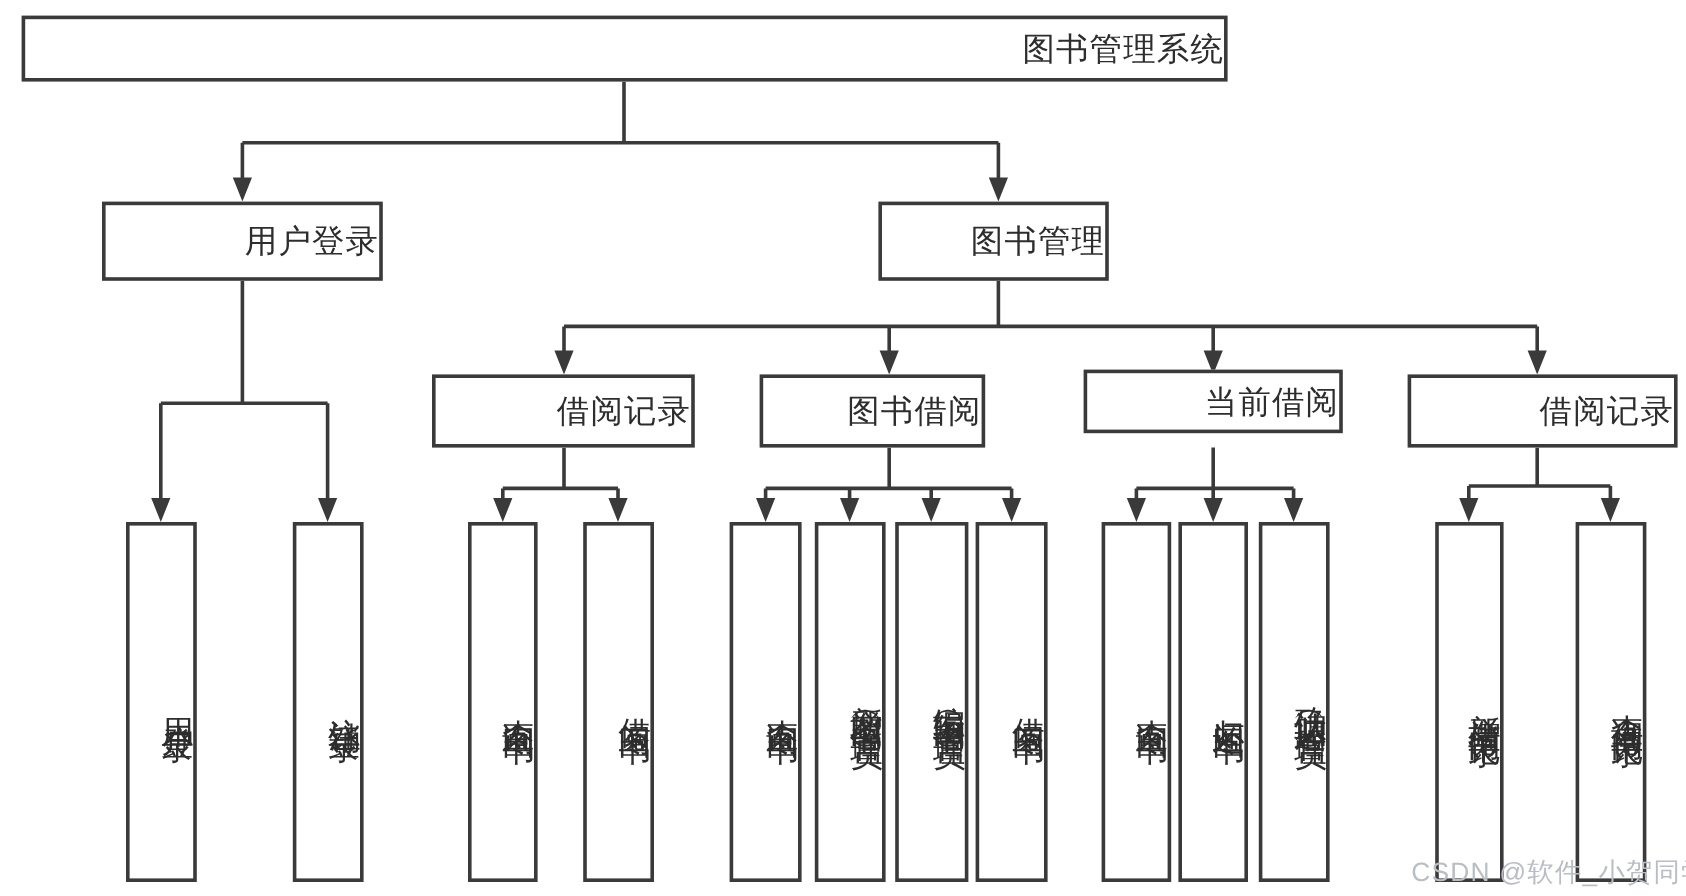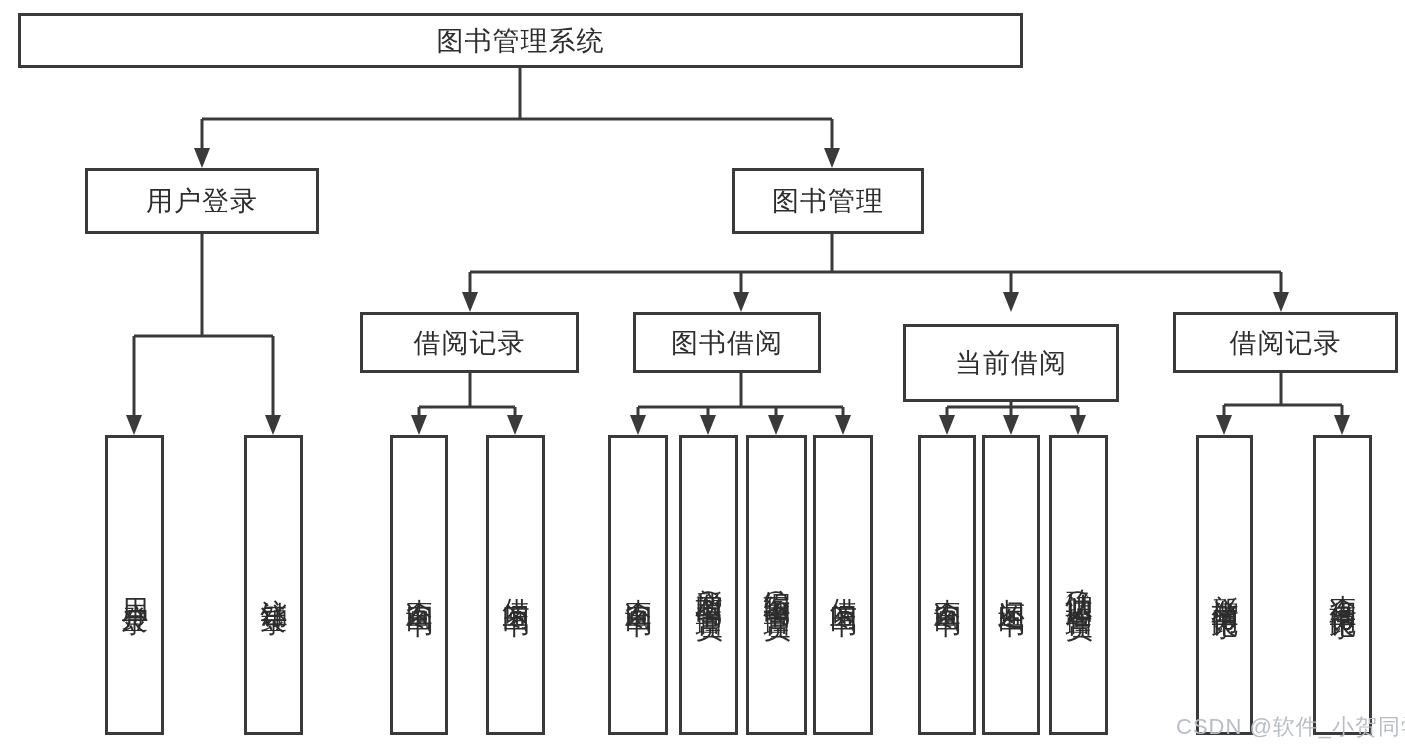--- a/index.html
+++ b/index.html
@@ -18,21 +18,21 @@
     overflow:hidden;
   }
   #wires{position:absolute;left:0;top:0;pointer-events:none;}
   .box{
     position:absolute;
     box-sizing:border-box;
     background:#fff;
     border:3px solid var(--line);
     display:flex;
     align-items:center;
-    justify-content:center;
+    justify-content:flex-end;
     font-size:27px;
     letter-spacing:1px;
     color:var(--text);
   }
   .box.v .lbl{
     writing-mode:vertical-rl;
     text-orientation:mixed;
     letter-spacing:4px;
     line-height:1;
     white-space:nowrap;
@@ -90,21 +90,21 @@
   <div class="box h" style="left:732px;top:168px;width:192px;height:66px">
     <span class="lbl">图书管理</span>
   </div>
 
   <div class="box h" style="left:360px;top:312px;width:219px;height:61px">
     <span class="lbl">借阅记录</span>
   </div>
   <div class="box h" style="left:633px;top:312px;width:188px;height:61px">
     <span class="lbl">图书借阅</span>
   </div>
-  <div class="box h" style="left:903px;top:324px;width:216px;height:78px">
+  <div class="box h" style="left:903px;top:308px;width:216px;height:53px">
     <span class="lbl">当前借阅</span>
   </div>
   <div class="box h" style="left:1173px;top:312px;width:225px;height:61px">
     <span class="lbl">借阅记录</span>
   </div>
 
   <div class="box v" style="left:105px;top:435px;width:59px;height:300px">
     <span class="lbl">用户登录</span>
   </div>
   <div class="box v" style="left:244px;top:435px;width:59px;height:300px">

